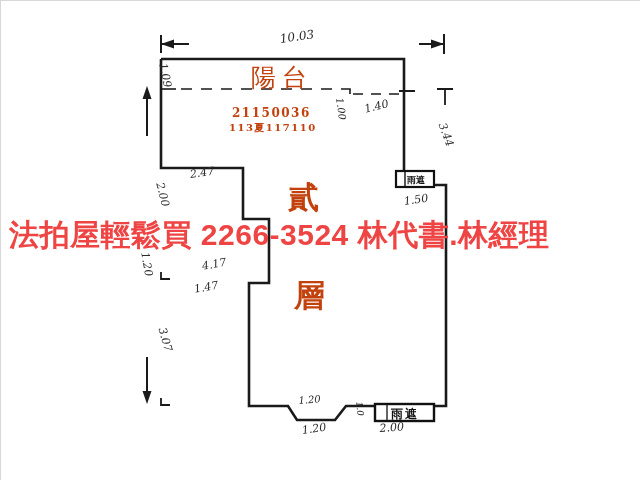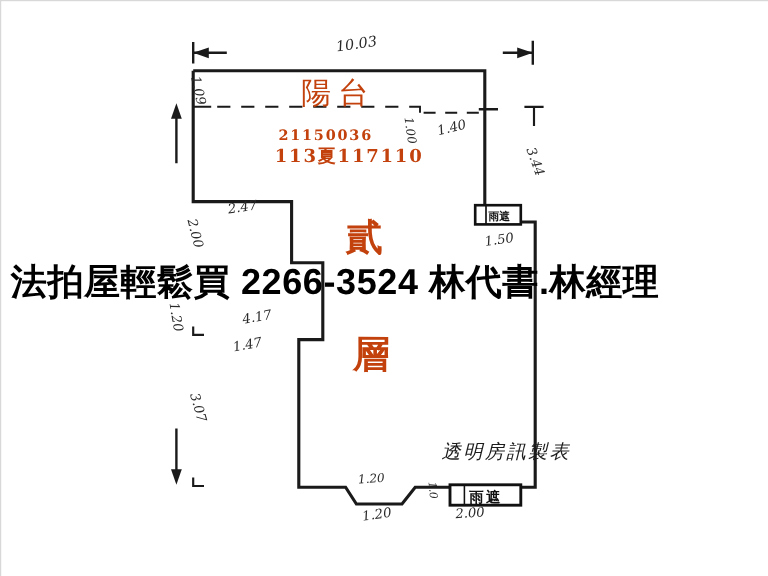--- a/index.html
+++ b/index.html
@@ -59,39 +59,38 @@
 
     <rect x="395" y="170" width="38" height="16" fill="#ffffff" stroke="#111" stroke-width="2.2"></rect>
     <line x1="404" y1="170" x2="404" y2="186" stroke="#111" stroke-width="1.4"></line>
 
     <rect x="374" y="403" width="59" height="17" fill="#ffffff" stroke="#111" stroke-width="2.4"></rect>
     <line x1="386" y1="403" x2="386" y2="420" stroke="#111" stroke-width="1.3"></line>
   </svg>
 
   <div class="lbl balcony" style="left:250px;top:60px;">陽台</div>
   <div class="lbl casenum" style="left:231px;top:105px;">21150036</div>
-  <div class="lbl casenum" style="left:228px;top:120px;font-size:15px;">113夏117110</div>
+  <div class="lbl casenum" style="left:228px;top:120px;font-size:10px;">113夏117110</div>
   <div class="lbl floorchar" style="left:287px;top:176px;">貳</div>
   <div class="lbl floorchar" style="left:293px;top:274px;">層</div>
   <div class="lbl canopy-top" style="left:406px;top:173px;">雨遮</div>
   <div class="lbl canopy-bottom" style="left:390px;top:405px;">雨遮</div>
-  <div class="lbl credit" style="left:367px;top:366px;">透明房訊製表</div>
 
   <div class="dim" style="left:278px;top:31px;transform:rotate(-8deg);font-size:12px;">10.03</div>
   <div class="dim" style="left:168px;top:61px;transform:rotate(78deg);">1.09</div>
   <div class="dim" style="left:344px;top:96px;transform:rotate(82deg);font-size:10px;">1.00</div>
   <div class="dim" style="left:362px;top:102px;transform:rotate(-14deg);">1.40</div>
   <div class="dim" style="left:188px;top:167px;transform:rotate(-8deg);">2.47</div>
   <div class="dim" style="left:165px;top:180px;transform:rotate(76deg);">2.00</div>
   <div class="dim" style="left:150px;top:250px;transform:rotate(80deg);">1.20</div>
   <div class="dim" style="left:200px;top:259px;transform:rotate(-10deg);">4.17</div>
   <div class="dim" style="left:192px;top:282px;transform:rotate(-10deg);">1.47</div>
   <div class="dim" style="left:167px;top:325px;transform:rotate(74deg);">3.07</div>
   <div class="dim" style="left:447px;top:120px;transform:rotate(70deg);">3.44</div>
   <div class="dim" style="left:402px;top:194px;transform:rotate(-8deg);">1.50</div>
   <div class="dim" style="left:297px;top:394px;transform:rotate(-4deg);font-size:10px;">1.20</div>
   <div class="dim" style="left:300px;top:423px;transform:rotate(-8deg);">1.20</div>
   <div class="dim" style="left:378px;top:421px;transform:rotate(-4deg);">2.00</div>
   <div class="dim" style="left:363px;top:400px;transform:rotate(84deg);font-size:9px;">1.0</div>
 
-  <div class="ad" style="color: #000000;">法拍屋輕鬆買  2266-3524  林代書.林經理</div>
+  <div class="ad" style="color: #ef4444;">法拍屋輕鬆買  2266-3524  林代書.林經理</div>
 
 </div>
 
 </body></html>

